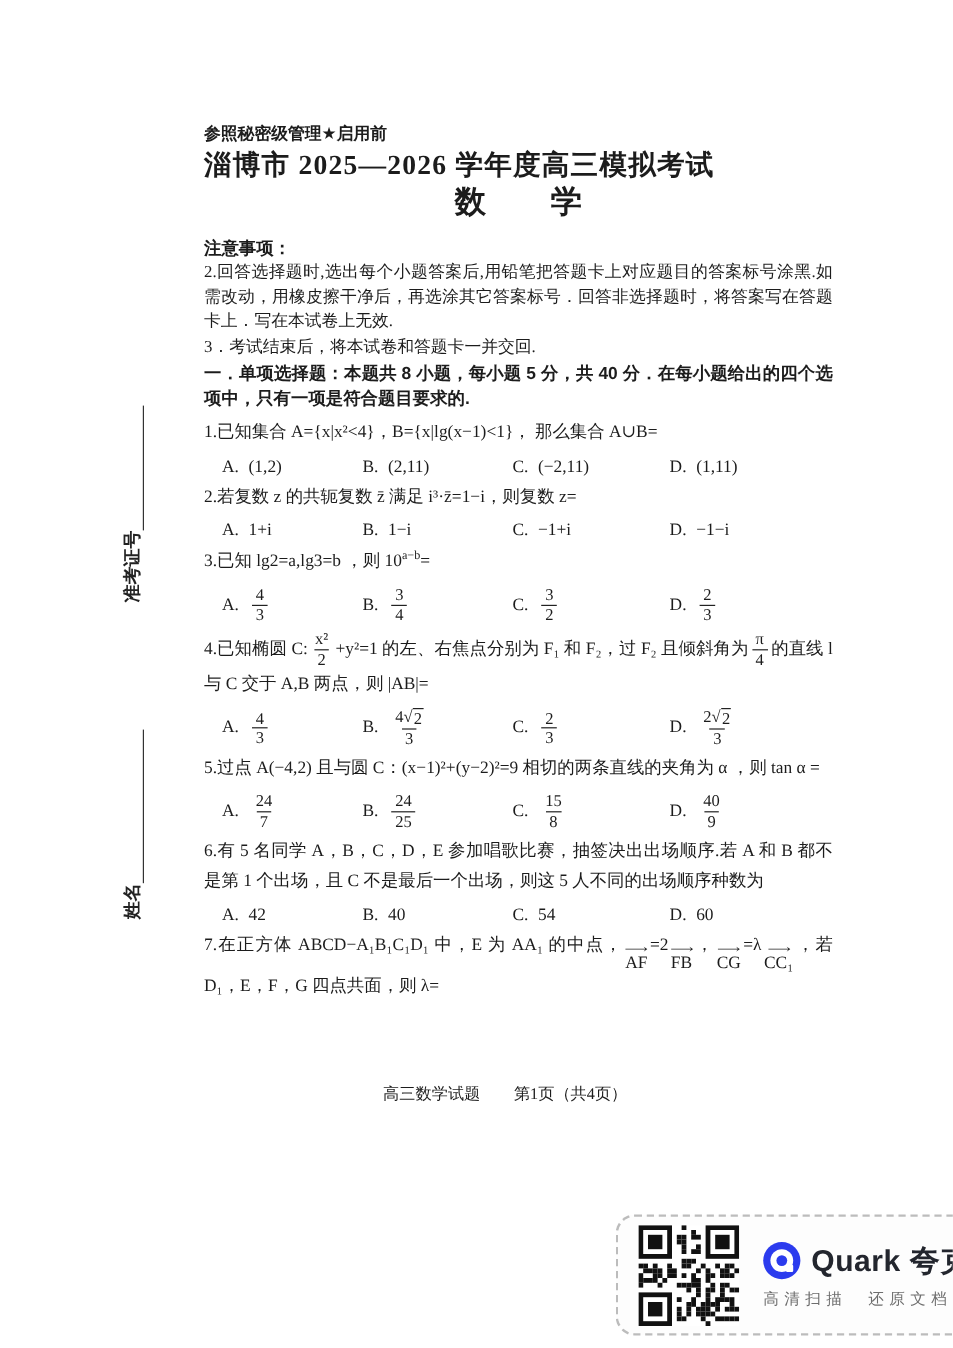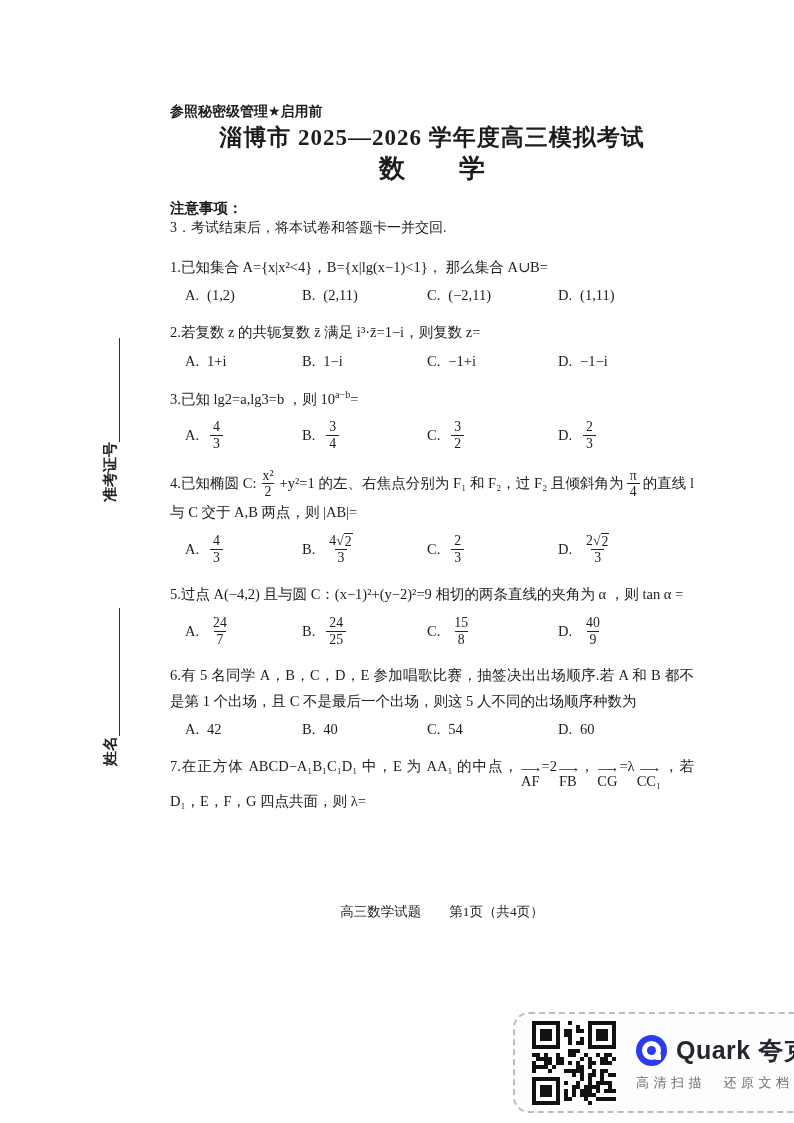--- a/index.html
+++ b/index.html
@@ -16,41 +16,41 @@
     display:flex;align-items:flex-end;color:#222;
   }
   .vlabel .blank-line{display:inline-block;border-bottom:1.5px solid #333;height:1em;}
   #exam-no-block{left:101px;top:502px;width:172px;}
   #exam-no-block .blank-line{width:104px;}
   #name-block{left:101px;top:766px;width:166px;}
   #name-block .blank-line{width:128px;}
   
   .content{position:absolute;left:170px;top:103px;width:524px;}
   .secrecy{font-family:"Liberation Sans","DejaVu Sans",sans-serif;font-weight:700;font-size:14px;margin-bottom:2px;}
-  .title{text-align:center;font-size:23px;font-weight:700;letter-spacing:1px;line-height:1.3;}
+  .title{text-align:left;font-size:23px;font-weight:700;letter-spacing:1px;line-height:1.3;}
   .subject{text-align:center;font-size:26px;font-weight:700;letter-spacing:14px;padding-left:14px;line-height:1.25;margin-bottom:13px;}
   .notice-heading{font-family:"Liberation Sans","DejaVu Sans",sans-serif;font-weight:700;font-size:14.5px;line-height:20px;margin-top:12px;}
   .notice-item{font-size:14px;line-height:20.5px;text-align:justify;}
   .section-header{font-family:"Liberation Sans","DejaVu Sans",sans-serif;font-weight:700;font-size:14.5px;line-height:21px;margin-top:2px;text-align:justify;}
   
-  .question{margin-top:16px;}
+  .question{margin-top:4px;}
   .stem{font-size:14.5px;line-height:1.75;text-align:justify;}
   .options{display:grid;grid-template-columns:117px 125px 131px auto;padding-left:15px;margin-top:7px;align-items:center;font-size:14.5px;}
   .opt{display:flex;align-items:center;gap:8px;}
   
   .frac{display:inline-flex;flex-direction:column;align-items:center;vertical-align:middle;line-height:1.15;margin:0 3px;font-size:0.95em;}
   .frac .den{border-top:1px solid #222;padding:0 3px;}
   .frac .num{padding:0 3px;}
   .sqrt{display:inline-flex;align-items:stretch;}
   .sqrt .rad{border-top:1px solid #222;padding:0 1px;}
   .vec{display:inline-flex;flex-direction:column;align-items:center;line-height:1;vertical-align:-2px;margin:0 2px;}
   .vec .ar{font-size:10px;line-height:5px;height:7px;transform:scaleX(1.35);}
   sup{font-size:0.7em;}
   
-  .footer{position:absolute;left:180px;top:903px;width:524px;display:flex;justify-content:center;gap:28px;font-size:13.5px;align-items:center;}
+  .footer{position:absolute;left:159px;top:903px;width:524px;display:flex;justify-content:center;gap:28px;font-size:13.5px;align-items:center;}
   
   .watermark{
     position:absolute;left:513px;top:1012px;width:316px;height:101px;
     border:2px dashed #bcbcbc;border-radius:16px;background:#fdfdfd;
     display:flex;align-items:center;padding-left:17px;box-sizing:border-box;
   }
   .qr{width:84px;height:84px;display:block;}
   .wm-right{margin-left:20px;display:flex;flex-direction:column;justify-content:center;}
   .wm-brandline{display:flex;align-items:center;gap:9px;}
   .quark-logo{width:31px;height:31px;border-radius:50%;position:relative;flex:0 0 auto;}
@@ -71,21 +71,23 @@
   <span>姓名</span>
     <span class="blank-line"></span>
 </div>
 
 <div class="content">
   <div class="secrecy">参照秘密级管理★启用前</div>
   <div class="title">淄博市 2025—2026 学年度高三模拟考试</div>
   <div class="subject">数　学</div>
 
   <div class="notice-heading">注意事项：</div>
+  <div class="notice-item">2.回答选择题时,选出每个小题答案后,用铅笔把答题卡上对应题目的答案标号涂黑.如需改动，用橡皮擦干净后，再选涂其它答案标号．回答非选择题时，将答案写在答题卡上．写在本试卷上无效.</div>
   <div class="notice-item">3．考试结束后，将本试卷和答题卡一并交回.</div>
+  <div class="section-header">一．单项选择题：本题共 8 小题，每小题 5 分，共 40 分．在每小题给出的四个选项中，只有一项是符合题目要求的.</div>
 
   <div id="questions">
   <div class="question">
     <div class="stem"><span>1.已知集合 A={x|x²&lt;4}，B={x|lg(x−1)&lt;1}， 那么集合 A∪B=</span></div>
     <div class="options">
           <span class="opt">
             <span>A.</span>
             <span><span>(1,2)</span></span>
           </span>
           <span class="opt">

